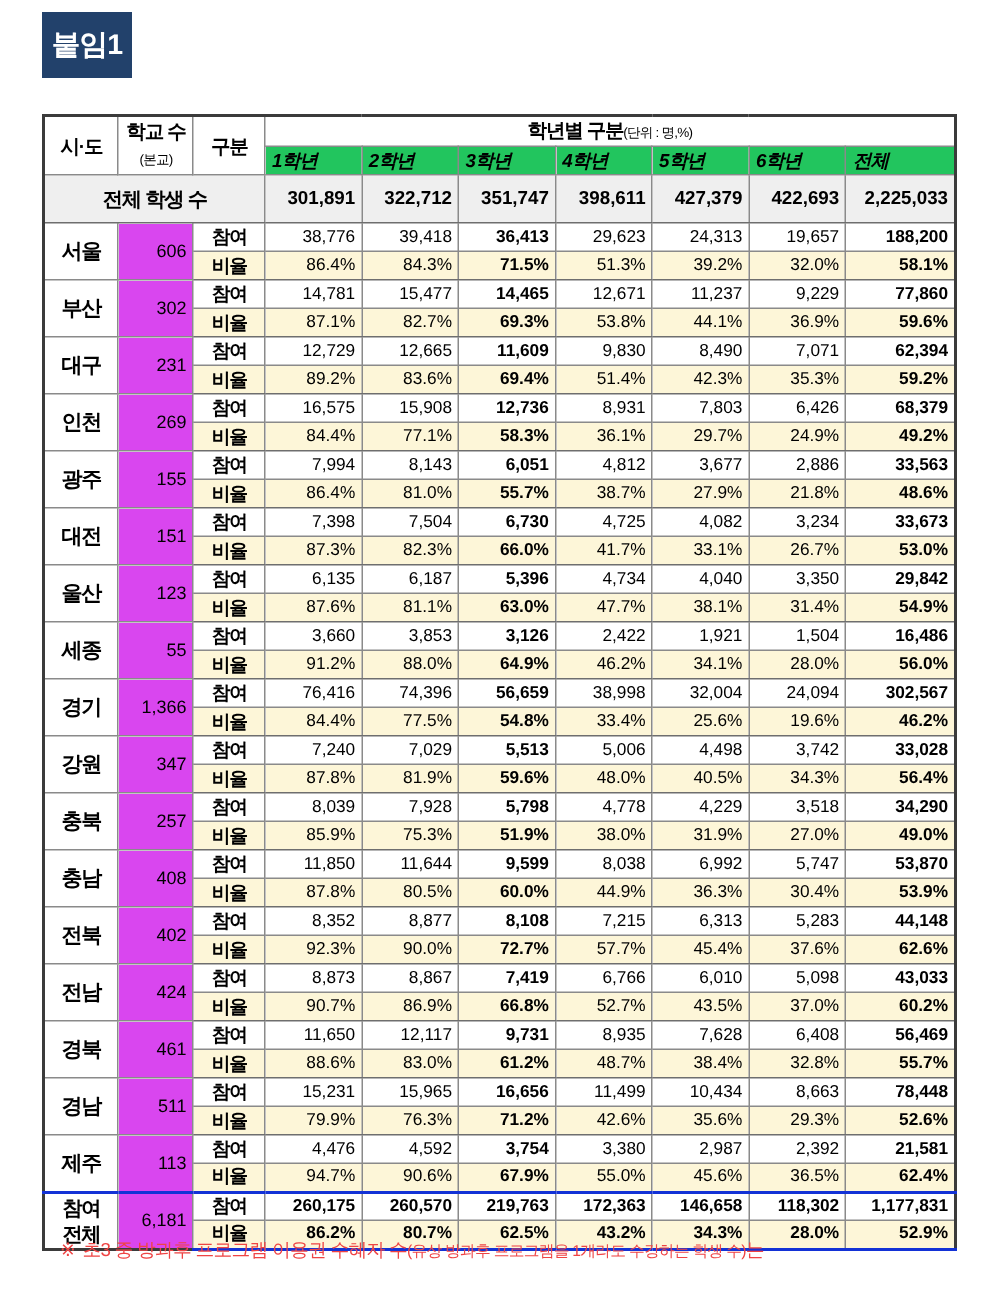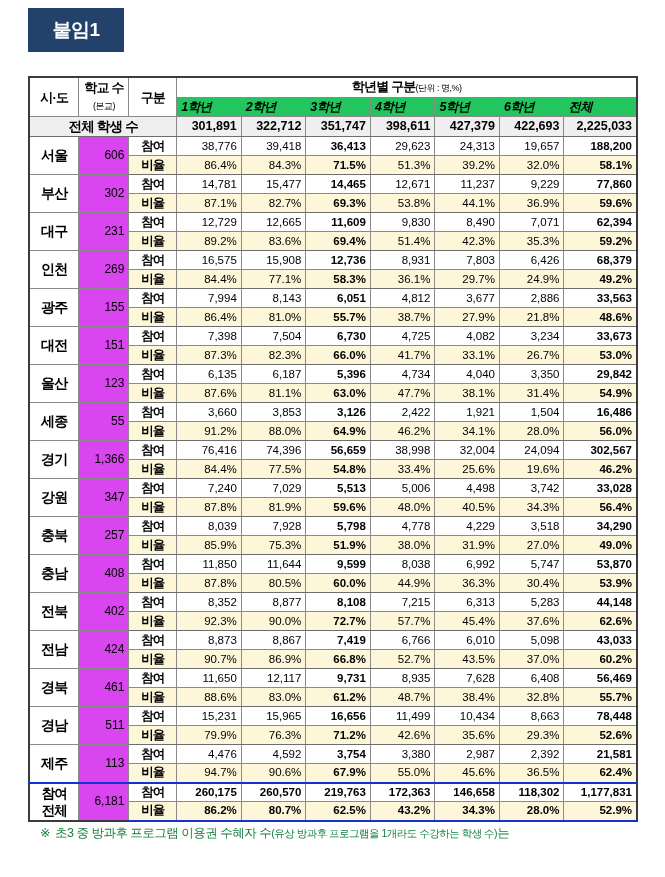--- a/index.html
+++ b/index.html
@@ -22,21 +22,21 @@
   .title-band {
     position: absolute;
     left: 28px;
     top: 8px;
     width: 610px;
     height: 44px;
     display: flex;
     align-items: stretch;
   }
   .title-badge {
-    width: 96px;
+    width: 60px;
     background: #22416b;
     color: #ffffff;
     font-size: 19px;
     font-weight: bold;
     letter-spacing: -0.5px;
     display: flex;
     align-items: center;
     justify-content: center;
     flex: none;
   }
@@ -139,21 +139,21 @@
     background: #ffffff;
   }
   td.num.ratio { background: #fdf6d8; }
   td.num.g3    { font-weight: bold; }
   td.num.tot   { font-weight: bold; text-align: right; }
 
   tr.allstudents td {
     background: #efefef;
     font-weight: bold;
     font-size: 12.5px;
-    height: 20px;
+    height: 32px;
   }
   tr.allstudents td.label {
     text-align: center;
     letter-spacing: -0.8px;
     font-size: 13.5px;
   }
   tr.allstudents td.num { text-align: right; background: #efefef; }
 
   
   tr.block-end td { border-bottom: 1.6px solid #6e6e6e; }
@@ -174,21 +174,21 @@
 
   
   .footnote {
     position: absolute;
     left: 40px;
     top: 824px;
     width: 600px;
     font-size: 12.5px;
     letter-spacing: -0.5px;
     line-height: 1.55;
-    color: #15803d;
+    color: #ef4444;
   }
   .footnote .mark { margin-right: 5px; }
   .footnote .small { font-size: 10.5px; }
   .footnote .l2 { display: block; padding-left: 18px; }
   .footnote .big { font-size: 14px; }
 </style>
 </head>
 <body>
 
 <div id="page">

